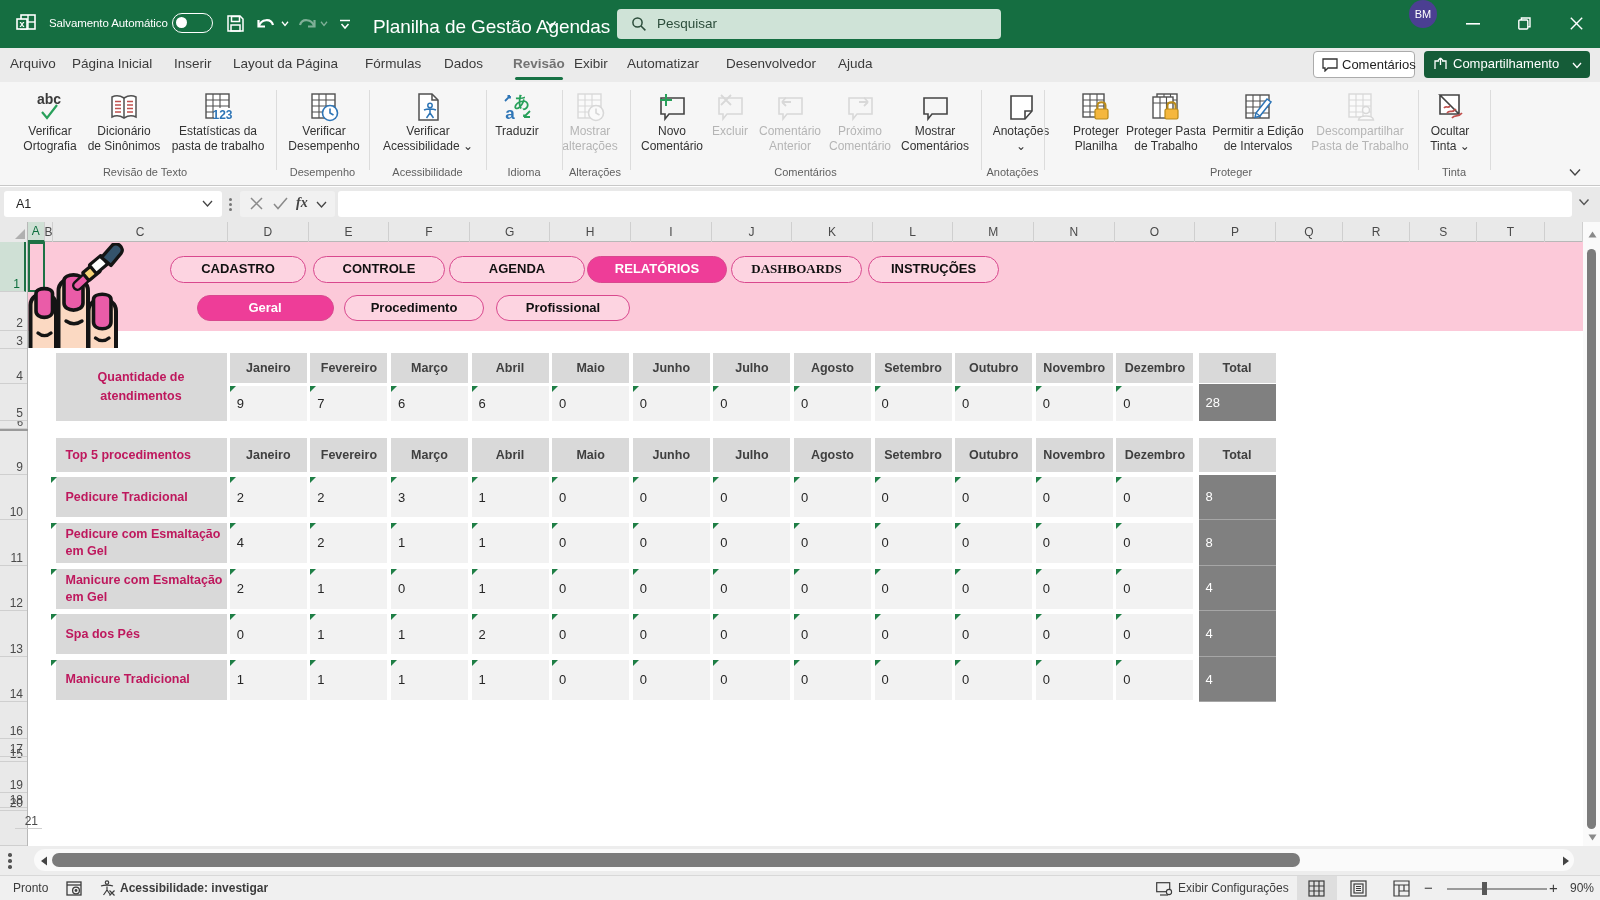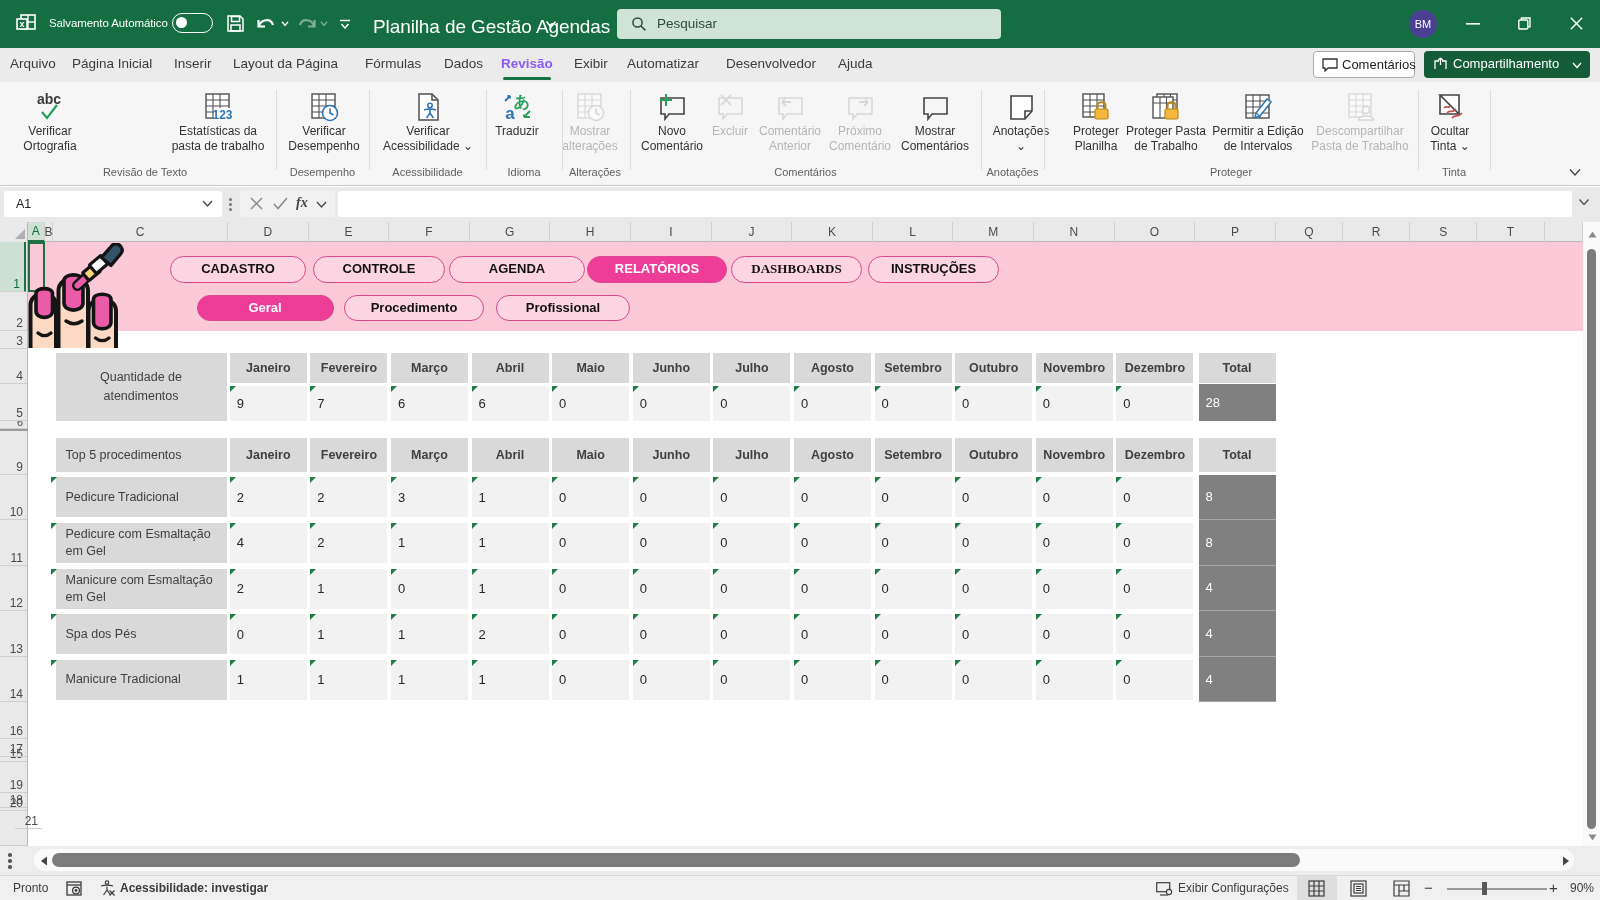--- a/index.html
+++ b/index.html
@@ -7,21 +7,21 @@
   body { position:relative; background:#fff; }
   .abs { position:absolute; }
 
   
   #titlebar { left:0; top:0; width:1600px; height:48px; background:#156e41; color:#fff; }
   #titlebar .tb-text { font-size:12px; color:#fff; letter-spacing:-0.1px; }
 
   
   #tabrow { left:0; top:48px; width:1600px; height:34px; background:#ebebeb; font-size:13.5px; color:#3b3b3b; }
   .tab { position:absolute; top:0; height:34px; line-height:32px; }
-  .tab.sel { font-weight:bold; color:#8b5cf6; }
+  .tab.sel { font-weight:bold; color:#737373;margin-left:12px; }
   .tab.sel::after { content:""; position:absolute; left:2px; right:2px; bottom:2px; height:3px; background:#177245; border-radius:2px; }
 
   
   #ribbon { left:0; top:82px; width:1600px; height:104px; background:#f6f6f6; border-bottom:1px solid #c8c8c8; }
   .rsep { position:absolute; top:8px; height:80px; width:1px; background:#dcdcdc; }
   .rlabel { position:absolute; top:84px; font-size:11px; color:#5f5f5f; text-align:center; white-space:nowrap; }
   .rbtn { position:absolute; top:8px; text-align:center; font-size:12px; color:#333; }
   .rbtn .ric { height:34px; display:flex; align-items:center; justify-content:center; }
   .rbtn .rtx { line-height:15px; white-space:pre-line; }
   .rbtn.dis { color:#b5b5b5; }
@@ -41,21 +41,21 @@
 
   
   #banner { position:absolute; left:28px; top:20px; width:1555px; height:89px; background:#fcc9d9; }
 
   .navbtn { position:absolute; height:27px; border:1.5px solid #d9488e; border-radius:14px; background:#fdd4e1; color:#111; font-weight:bold; font-size:13px; text-align:center; line-height:24px; }
   .navbtn.sel { background:#ee3d98; border-color:#d9488e; color:#fff; }
 
   
   .cell { position:absolute; font-size:13px; color:#262626; }
   .hcell { background:#d9d9d9; font-weight:bold; color:#404040; font-size:12.5px; display:flex; align-items:center; justify-content:center; }
-  .lcell { background:#d9d9d9; font-weight:normal; color:#404040; font-size:12.5px; display:flex; align-items:center; }
+  .lcell { background:#d9d9d9; font-weight:bold; color:#be185d; font-size:12.5px; display:flex; align-items:center; }
   .dcell { background:#f2f2f2; display:flex; align-items:center; padding-left:7px; }
   .tcell { background:#808080; color:#fff; display:flex; align-items:center; padding-left:7px; }
   .tri { position:absolute; width:0; height:0; border-top:6px solid #1e7e45; border-right:6px solid transparent; }
 
   
   #vscroll { position:absolute; left:1583px; top:0px; width:17px; height:624px; background:#fafafa; }
   #hscrollrow { left:0; top:846px; width:1600px; height:29px; background:#ededed; }
   #statusbar { left:0; top:875px; width:1600px; height:25px; background:#f0f0f0; border-top:1px solid #d8d8d8; font-size:12px; color:#3c3c3c; }
 </style>
 </head>
@@ -108,21 +108,21 @@
     </svg>
 
   <div class="abs" style="left:617px;top:9px;width:384px;height:30px;background:#cfe3d7;border-radius:4px;">
     <svg class="abs" style="left:14px;top:7px" width="16" height="16" viewBox="0 0 16 16">
       <circle cx="6.5" cy="6.5" r="4.6" fill="none" stroke="#2b4c3a" stroke-width="1.5"></circle>
       <line x1="10" y1="10" x2="14.4" y2="14.4" stroke="#2b4c3a" stroke-width="1.5"></line>
     </svg>
     <span class="abs" style="left:40px;top:7px;font-size:13.5px;color:#2b4c3a">Pesquisar</span>
   </div>
 
-  <div class="abs" style="left:1409px;top:10px;width:28px;height:28px;border-radius:50%;background:#4b3f92;color:#fff;font-size:11px;text-align:center;line-height:28px;">BM</div>
+  <div class="abs" style="left:1409px;top:0;width:28px;height:28px;border-radius:50%;background:#4b3f92;color:#fff;font-size:11px;text-align:center;line-height:28px;">BM</div>
 
   <svg class="abs" style="left:1466px;top:23px" width="14" height="2" viewBox="0 0 14 2">
       <rect width="14" height="1.6" fill="#fff"></rect>
     </svg>
   <svg class="abs" style="left:1518px;top:17px" width="13" height="13" viewBox="0 0 13 13">
     <rect x="0.8" y="3" width="9" height="9" fill="none" stroke="#fff" stroke-width="1.4" rx="1"></rect>
     <path d="M3.4 3 V1 H12 V9.8 H10.2" fill="none" stroke="#fff" stroke-width="1.4"></path>
   </svg>
   <svg class="abs" style="left:1570px;top:17px" width="13" height="13" viewBox="0 0 13 13">
     <line x1="0.8" y1="0.8" x2="12.2" y2="12.2" stroke="#fff" stroke-width="1.4"></line>
@@ -164,20 +164,31 @@
 
 <div id="ribbon" class="abs">
 <div class="rbtn" style="left:2px;width:96px;">
 <div class="ric">
         <svg width="30" height="30" viewBox="0 0 30 30" style="">
           <text x="14" y="12" font-size="14" font-weight="bold" fill="#3b3b3b" text-anchor="middle" font-family="Liberation Sans">abc</text>
 <path d="M7 20 L12 26 L22 13" fill="none" stroke="#28a05a" stroke-width="2.2"></path>
         </svg>
       </div>
 <div class="rtx">Verificar<br>Ortografia</div>
+    </div>
+    <div class="rbtn" style="left:69px;width:110px;">
+<div class="ric">
+        <svg width="30" height="30" viewBox="0 0 30 30" style="">
+          <path d="M15 6 C11 3.5 6 3.5 3 5 V25 C6 23.5 11 23.5 15 26 C19 23.5 24 23.5 27 25 V5 C24 3.5 19 3.5 15 6 Z" fill="#fff" stroke="#505050" stroke-width="1.5"></path>
+<path d="M15 6 V26" stroke="#505050" stroke-width="1.5"></path>
+<path d="M6 9.5 H12 M6 13 H12 M6 16.5 H12 M6 20 H12" stroke="#c0504d" stroke-width="1.6"></path>
+<path d="M18 9.5 H24 M18 13 H24 M18 16.5 H24 M18 20 H24" stroke="#c0504d" stroke-width="1.6"></path>
+        </svg>
+      </div>
+<div class="rtx">Dicionário<br>de Sinônimos</div>
     </div>
     <div class="rbtn" style="left:158px;width:120px;">
 <div class="ric">
         <svg width="30" height="30" viewBox="0 0 30 30" style="">
           <rect x="3" y="2" width="23" height="24" fill="#fff" stroke="#505050" stroke-width="1.4"></rect>
     <path d="M3 8 H26 M3 14 H26 M3 20 H26 M10 2 V26 M17 2 V26" stroke="#505050" stroke-width="1.1" fill="none"></path>
 <rect x="11" y="16" width="16" height="12" fill="#fff"></rect>
 <text x="19.5" y="27" font-size="12" font-weight="bold" fill="#2e75b6" text-anchor="middle" font-family="Liberation Sans">123</text>
         </svg>
       </div>

